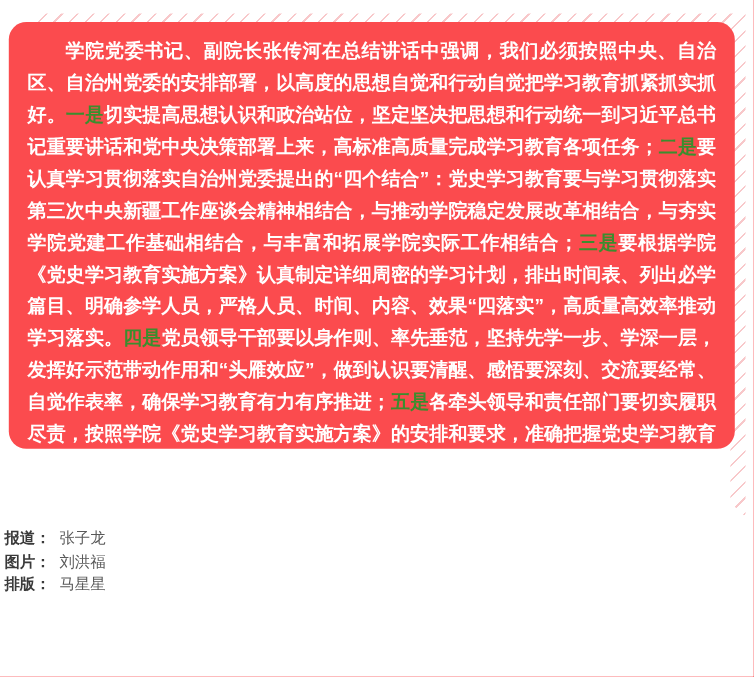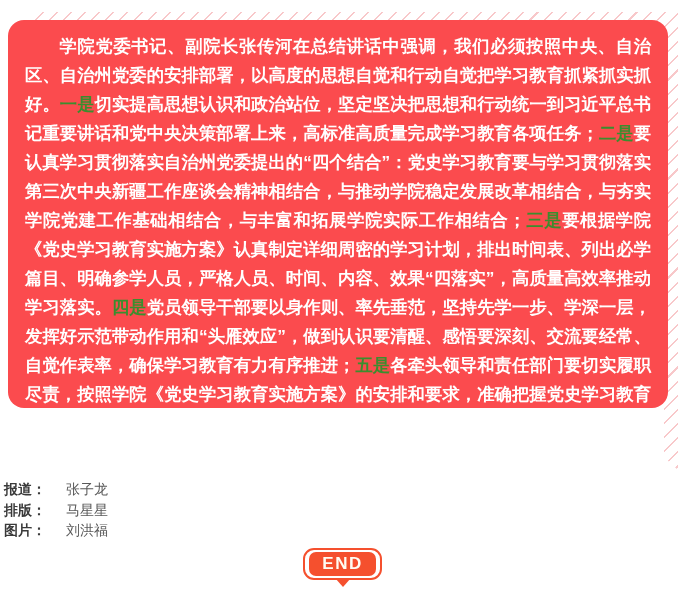--- a/index.html
+++ b/index.html
@@ -27,21 +27,21 @@
   .summary {
     margin: 0; color: var(--body-text, #ffffff);
     font-size: 17.3px; line-height: 29px; font-weight: 600;
     text-align: justify; text-indent: 2em;
   }
   .summary .hl { color: var(--highlight-green, #3a8e2e); font-weight: 700; }
 
   .credits { position: absolute; left: 4px; top: 479px; }
   .credit-row { font-size: 14px; line-height: 20.5px; white-space: nowrap; }
   .credit-label { font-weight: 700; color: var(--credit-label-color, #3a3a3a); margin-top: 31px; }
-  .credit-name { color: var(--credit-name-color, #595959); margin-left: 20px; }
+  .credit-name { color: var(--credit-name-color, #595959); margin-left: 8px; }
 
   .end-wrap { position: absolute; left: 0; right: 0; top: 548px; text-align: center; }
   .end-outer {
     display: inline-block; background: #ffffff;
     border: 2px solid var(--end-orange, #f5502e); border-radius: 11px; padding: 4px;
   }
   .end-inner {
     background: var(--end-orange, #f5502e); border-radius: 7px;
     color: #fffdf4; font-weight: 700; font-size: 17px; letter-spacing: 1.5px;
     padding: 2px 13px 3px 13px;
@@ -58,24 +58,18 @@
 <div class="page">
 
   <div class="stripe-frame"></div>
 
   <div class="red-card">
     <p class="summary" id="summary-paragraph"><span class="">学院党委书记、副院长张传河在总结讲话中强调，我们必须按照中央、自治区、自治州党委的安排部署，以高度的思想自觉和行动自觉把学习教育抓紧抓实抓好。</span><span class="hl">一是</span><span class="">切实提高思想认识和政治站位，坚定坚决把思想和行动统一到习近平总书记重要讲话和党中央决策部署上来，高标准高质量完成学习教育各项任务；</span><span class="hl">二是</span><span class="">要认真学习贯彻落实自治州党委提出的“四个结合”：党史学习教育要与学习贯彻落实第三次中央新疆工作座谈会精神相结合，与推动学院稳定发展改革相结合，与夯实学院党建工作基础相结合，与丰富和拓展学院实际工作相结合；</span><span class="hl">三是</span><span class="">要根据学院《党史学习教育实施方案》认真制定详细周密的学习计划，排出时间表、列出必学篇目、明确参学人员，严格人员、时间、内容、效果“四落实”，高质量高效率推动学习落实。</span><span class="hl">四是</span><span class="">党员领导干部要以身作则、率先垂范，坚持先学一步、学深一层，发挥好示范带动作用和“头雁效应”，做到认识要清醒、感悟要深刻、交流要经常、自觉作表率，确保学习教育有力有序推进；</span><span class="hl">五是</span><span class="">各牵头领导和责任部门要切实履职尽责，按照学院《党史学习教育实施方案》的安排和要求，准确把握党史学习教育的核心任务，组织好、落实好学院党史学习教育各项工作，并认真做好信息报送工作。</span></p>
   </div>
 
   <div class="credits" id="credits-block">
       <div class="credit-row"><span class="credit-label">报道：</span><span class="credit-name">张子龙</span></div>
+      <div class="credit-row"><span class="credit-label">图片：</span><span class="credit-name">刘洪福</span></div>
       <div class="credit-row"><span class="credit-label">排版：</span><span class="credit-name">马星星</span></div>
-      <div class="credit-row"><span class="credit-label">图片：</span><span class="credit-name">刘洪福</span></div>
     </div>
 
-  <div class="end-wrap">
-    <div class="end-outer">
-      <span class="end-inner">END</span>
-    </div>
-    <div class="end-triangle"></div>
-  </div>
 
 </div>
 
 </body></html>

